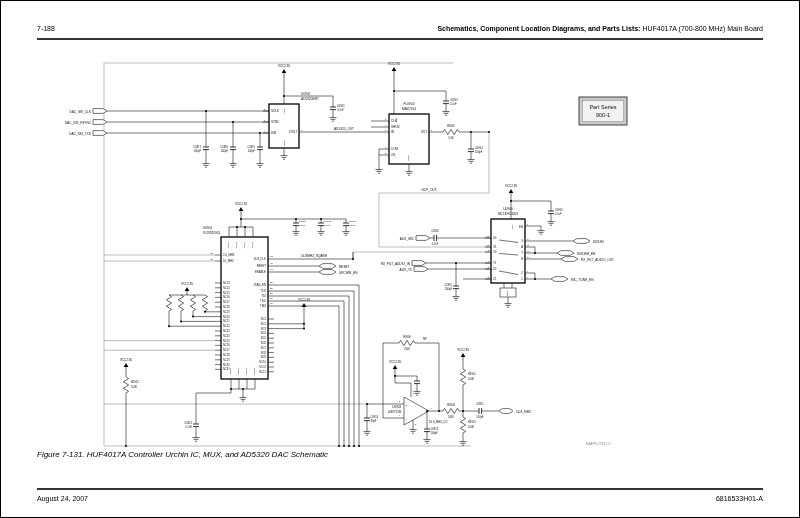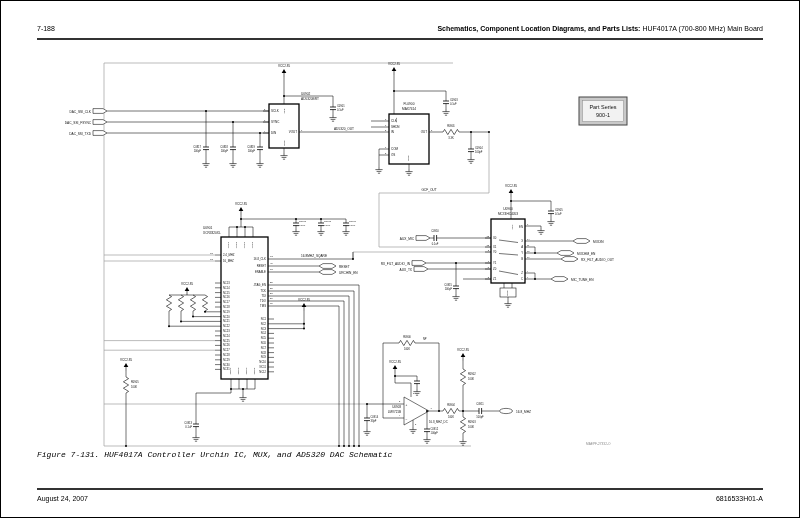--- a/index.html
+++ b/index.html
@@ -2,21 +2,21 @@
 <html><head>
 <meta charset="utf-8">
 <style>
   html,body{margin:0;padding:0;background:#888;}
   .page{position:relative;width:800px;height:518px;background:#fff;border:1px solid #000;
         font-family:"Liberation Sans",sans-serif;overflow:hidden;box-sizing:border-box;}
   .header{position:absolute;left:36px;right:36px;top:24px;font-size:7px;color:#000;
           border-bottom:2px solid #333;padding-bottom:6px;display:flex;justify-content:space-between;}
   .footer{position:absolute;left:36px;right:36px;top:487px;font-size:7px;color:#000;
           border-top:2px solid #333;padding-top:5px;display:flex;justify-content:space-between;}
-  .caption{position:absolute;left:36px;top:449px;font-size:8px;font-style:italic;color:#000;font-family:Liberation Mono, monospace;}
+  .caption{position:absolute;left:36px;top:449px;font-size:8px;font-style:italic;color:#000;}
   svg{position:absolute;left:0;top:0;}
   svg text{font-family:"Liberation Sans",sans-serif;fill:#111;}
   .t22{font-size:2.2px}.t24{font-size:2.4px}.t26{font-size:2.6px}.t28{font-size:2.8px}
   .t3{font-size:3px}.t32{font-size:3.2px}.t55{font-size:5.5px}
   .mid{text-anchor:middle}.end{text-anchor:end}
   .w{stroke:#000;stroke-width:0.55;fill:none}
   .wb{stroke:#9f9f9f;stroke-width:0.7;fill:none}
   .box{fill:#fff;stroke:#000;stroke-width:1.3}
   .thin{fill:none;stroke:#000;stroke-width:0.55}
   .dot{fill:#000}

